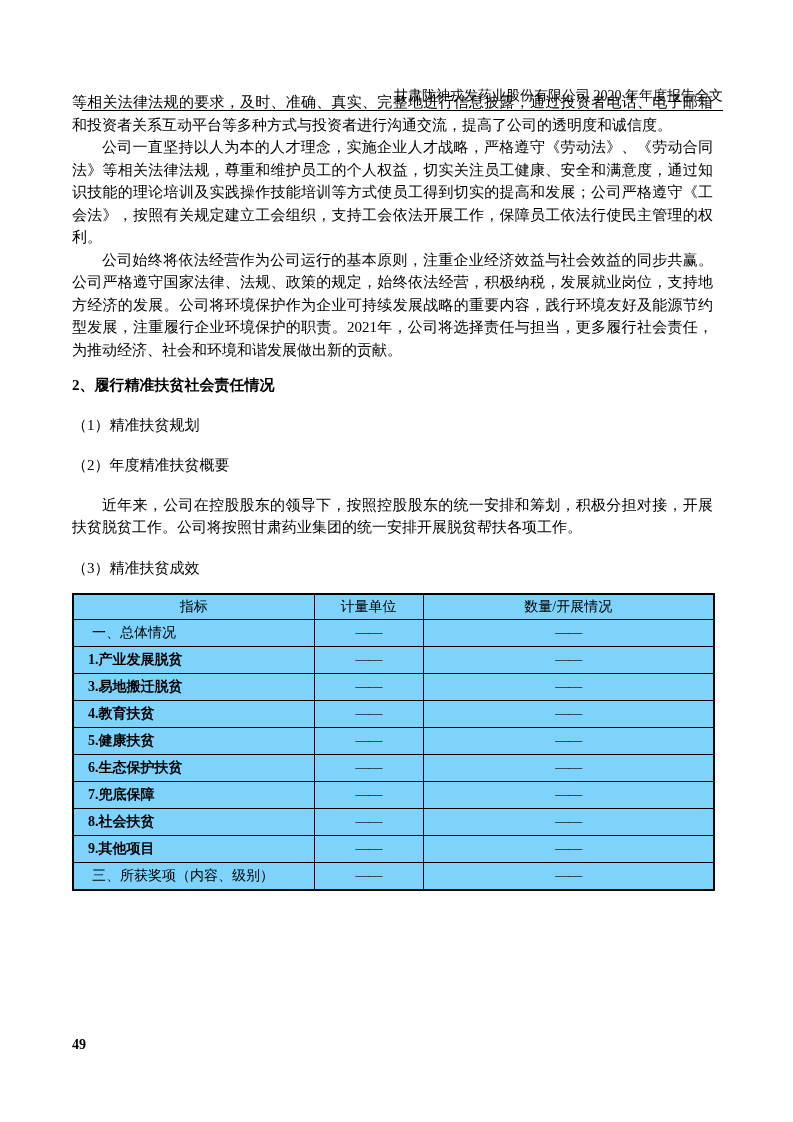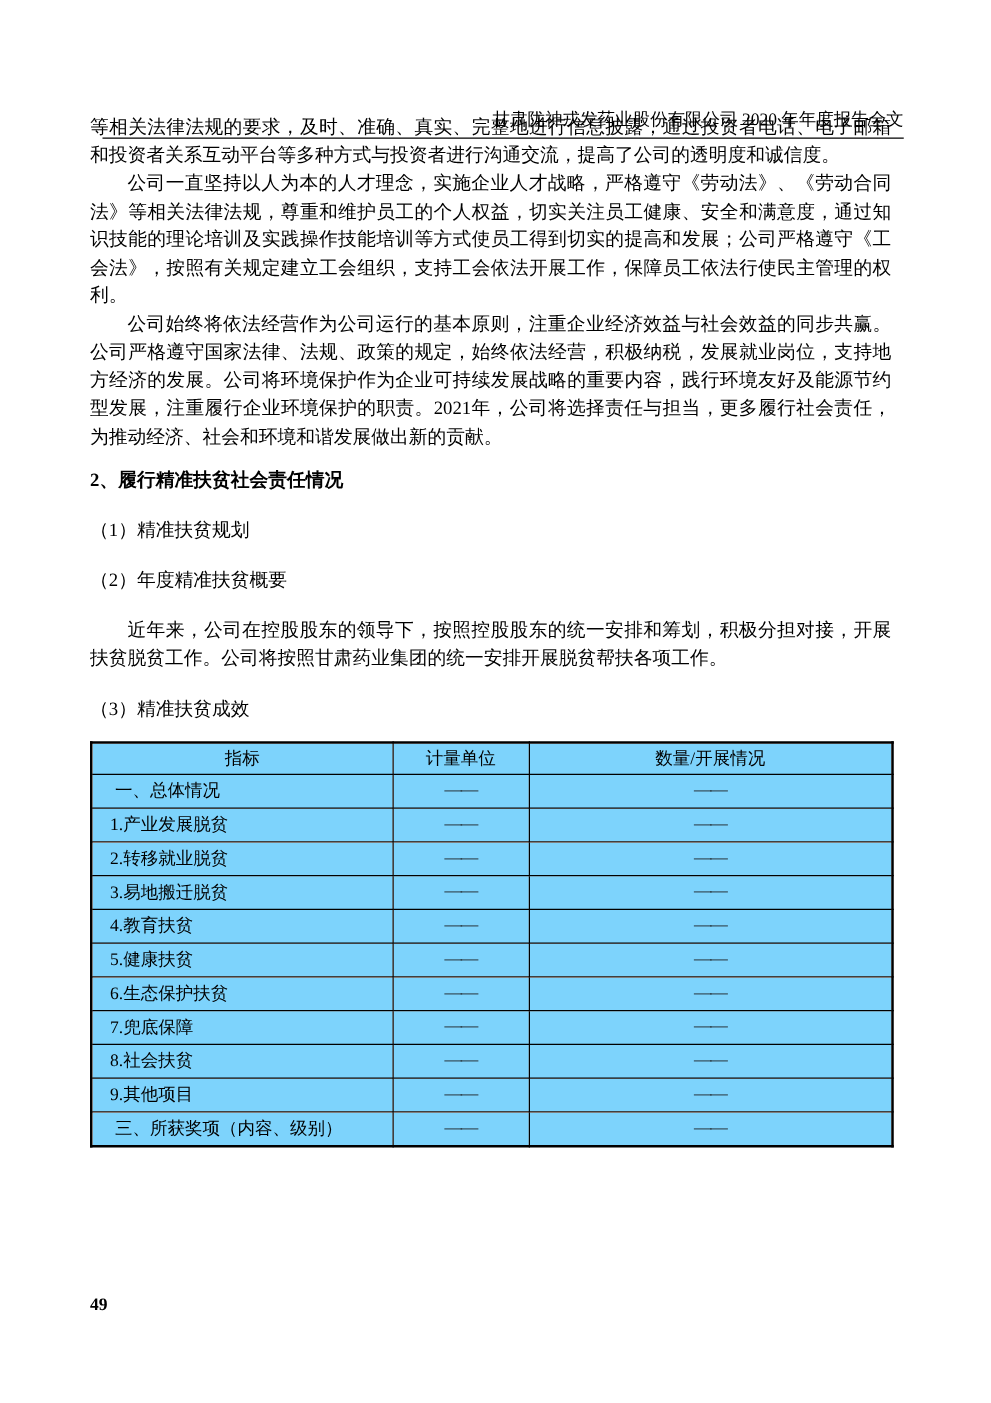--- a/index.html
+++ b/index.html
@@ -60,21 +60,21 @@
     height: 26px;
     overflow: hidden;
     white-space: nowrap;
   }
   .poverty-table thead th {
     height: 24px;
     font-weight: normal;
     text-align: center;
   }
   .poverty-table td.label-cell { text-align: left; padding-left: 18px; }
-  .poverty-table td.label-cell.sub { padding-left: 14px; }
+  .poverty-table td.label-cell.sub { padding-left: 14px; font-weight: bold; }
   .poverty-table td.dash-cell { text-align: center; letter-spacing: -1px; color: #1a1a1a; }
   .page-number {
     position: absolute;
     top: 1037px; left: 72px; width: 641px;
     text-align: left;
     font-size: 14px;
     font-weight: bold;
   }
 </style>
 </head>
@@ -111,25 +111,20 @@
         <td class="label-cell">一、总体情况</td>
         <td class="dash-cell">——</td>
         <td class="dash-cell">——</td>
       </tr>
       <tr>
         <td class="label-cell sub">1.产业发展脱贫</td>
         <td class="dash-cell">——</td>
         <td class="dash-cell">——</td>
       </tr>
       <tr>
-        <td class="label-cell sub">2.转移就业脱贫</td>
-        <td class="dash-cell">——</td>
-        <td class="dash-cell">——</td>
-      </tr>
-      <tr>
         <td class="label-cell sub">3.易地搬迁脱贫</td>
         <td class="dash-cell">——</td>
         <td class="dash-cell">——</td>
       </tr>
       <tr>
         <td class="label-cell sub">4.教育扶贫</td>
         <td class="dash-cell">——</td>
         <td class="dash-cell">——</td>
       </tr>
       <tr>

